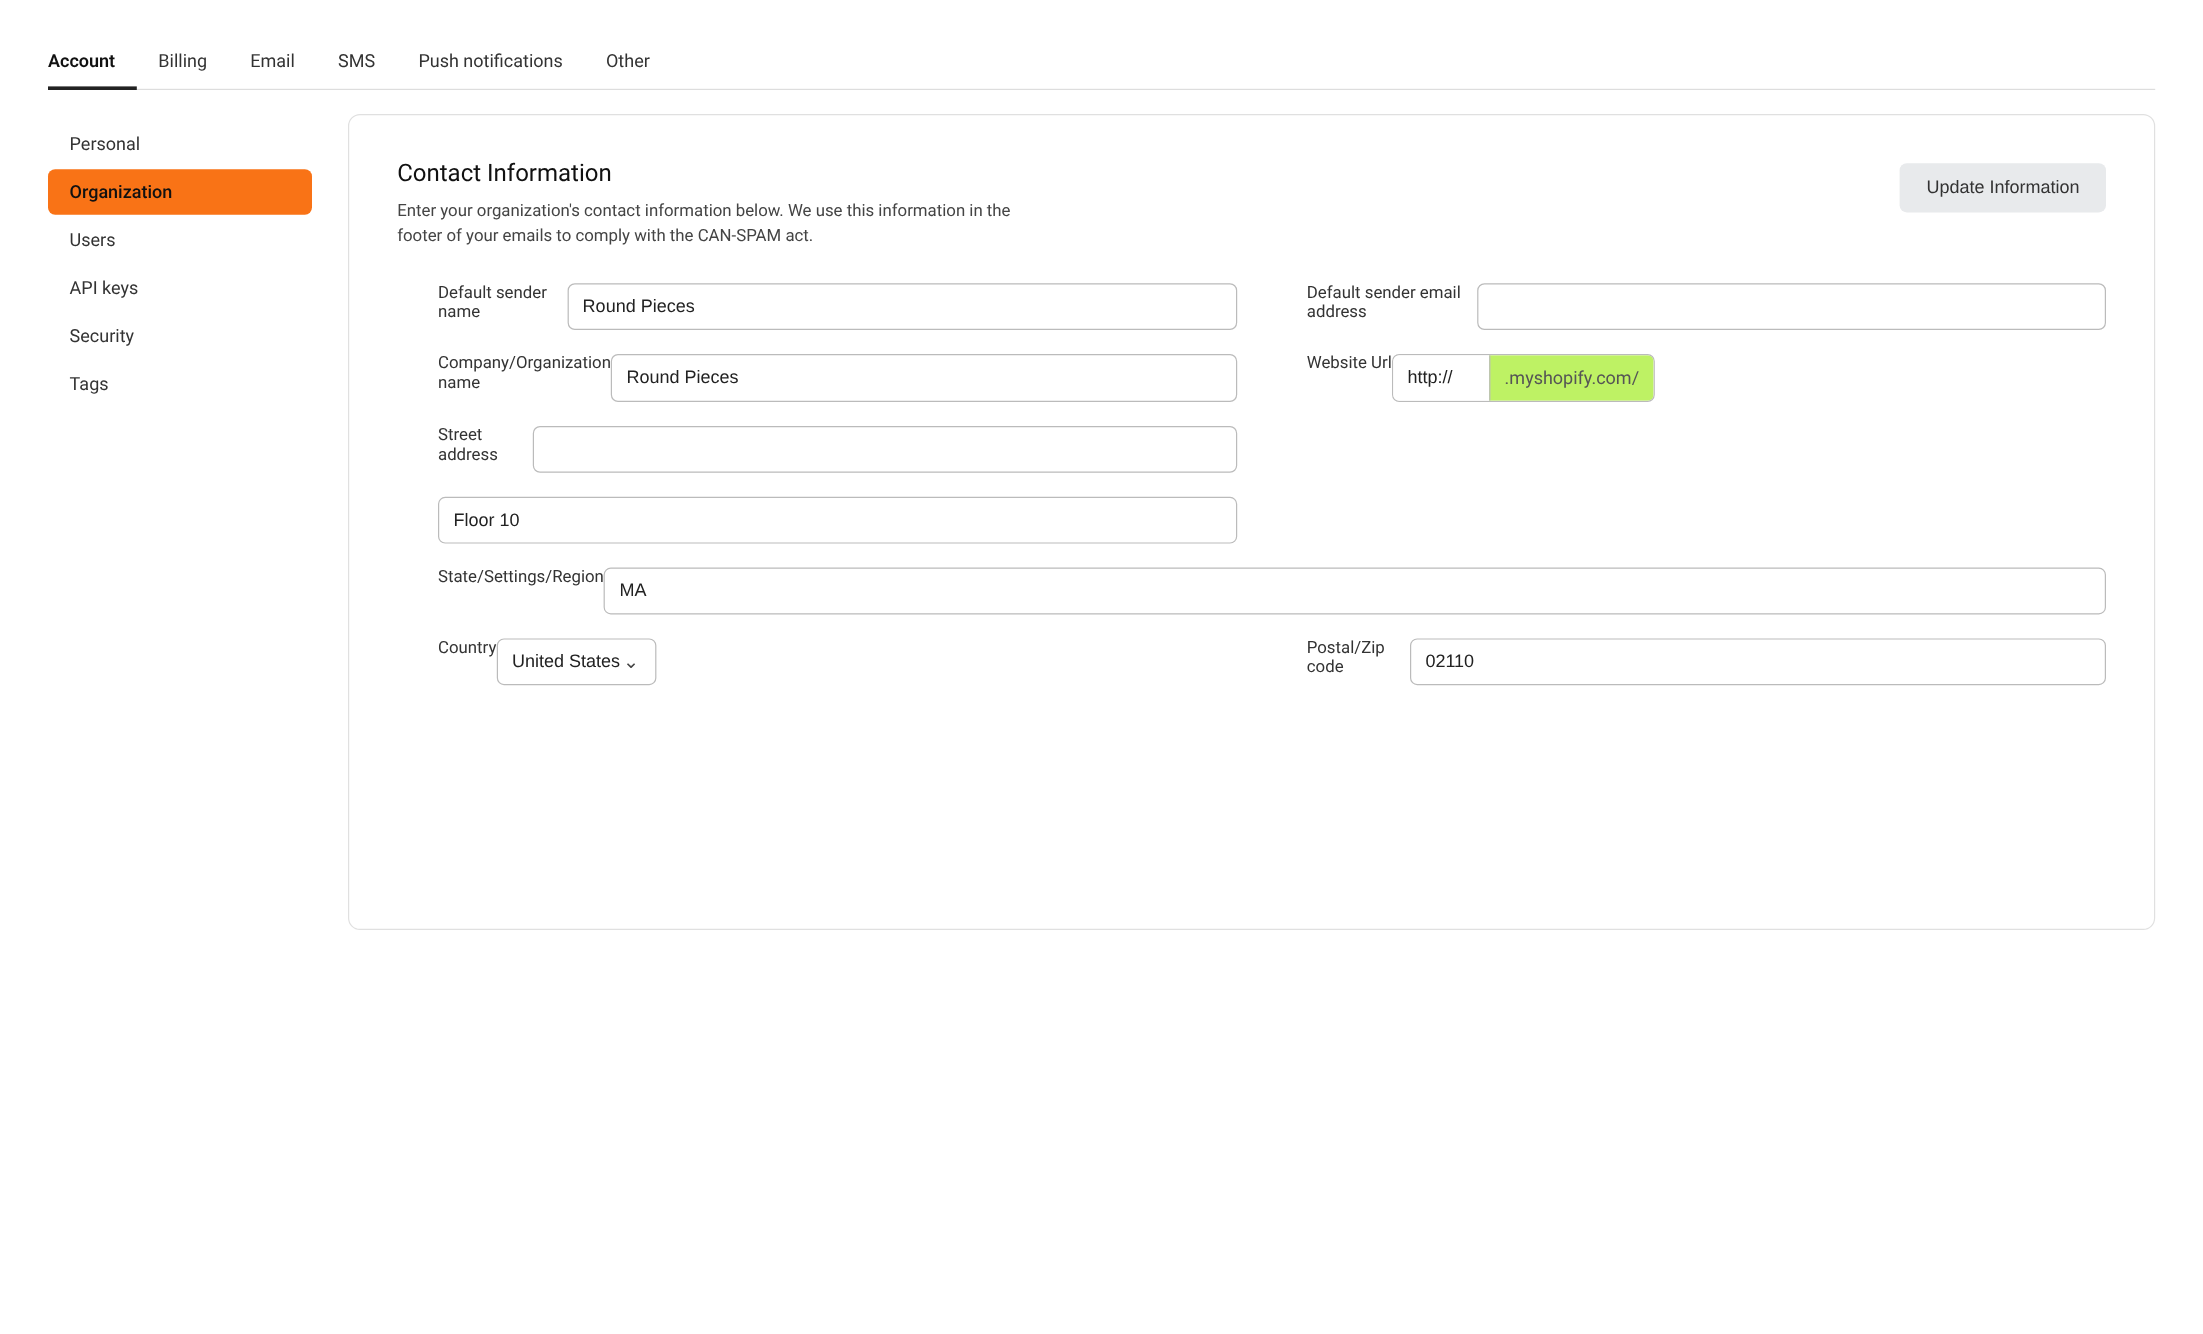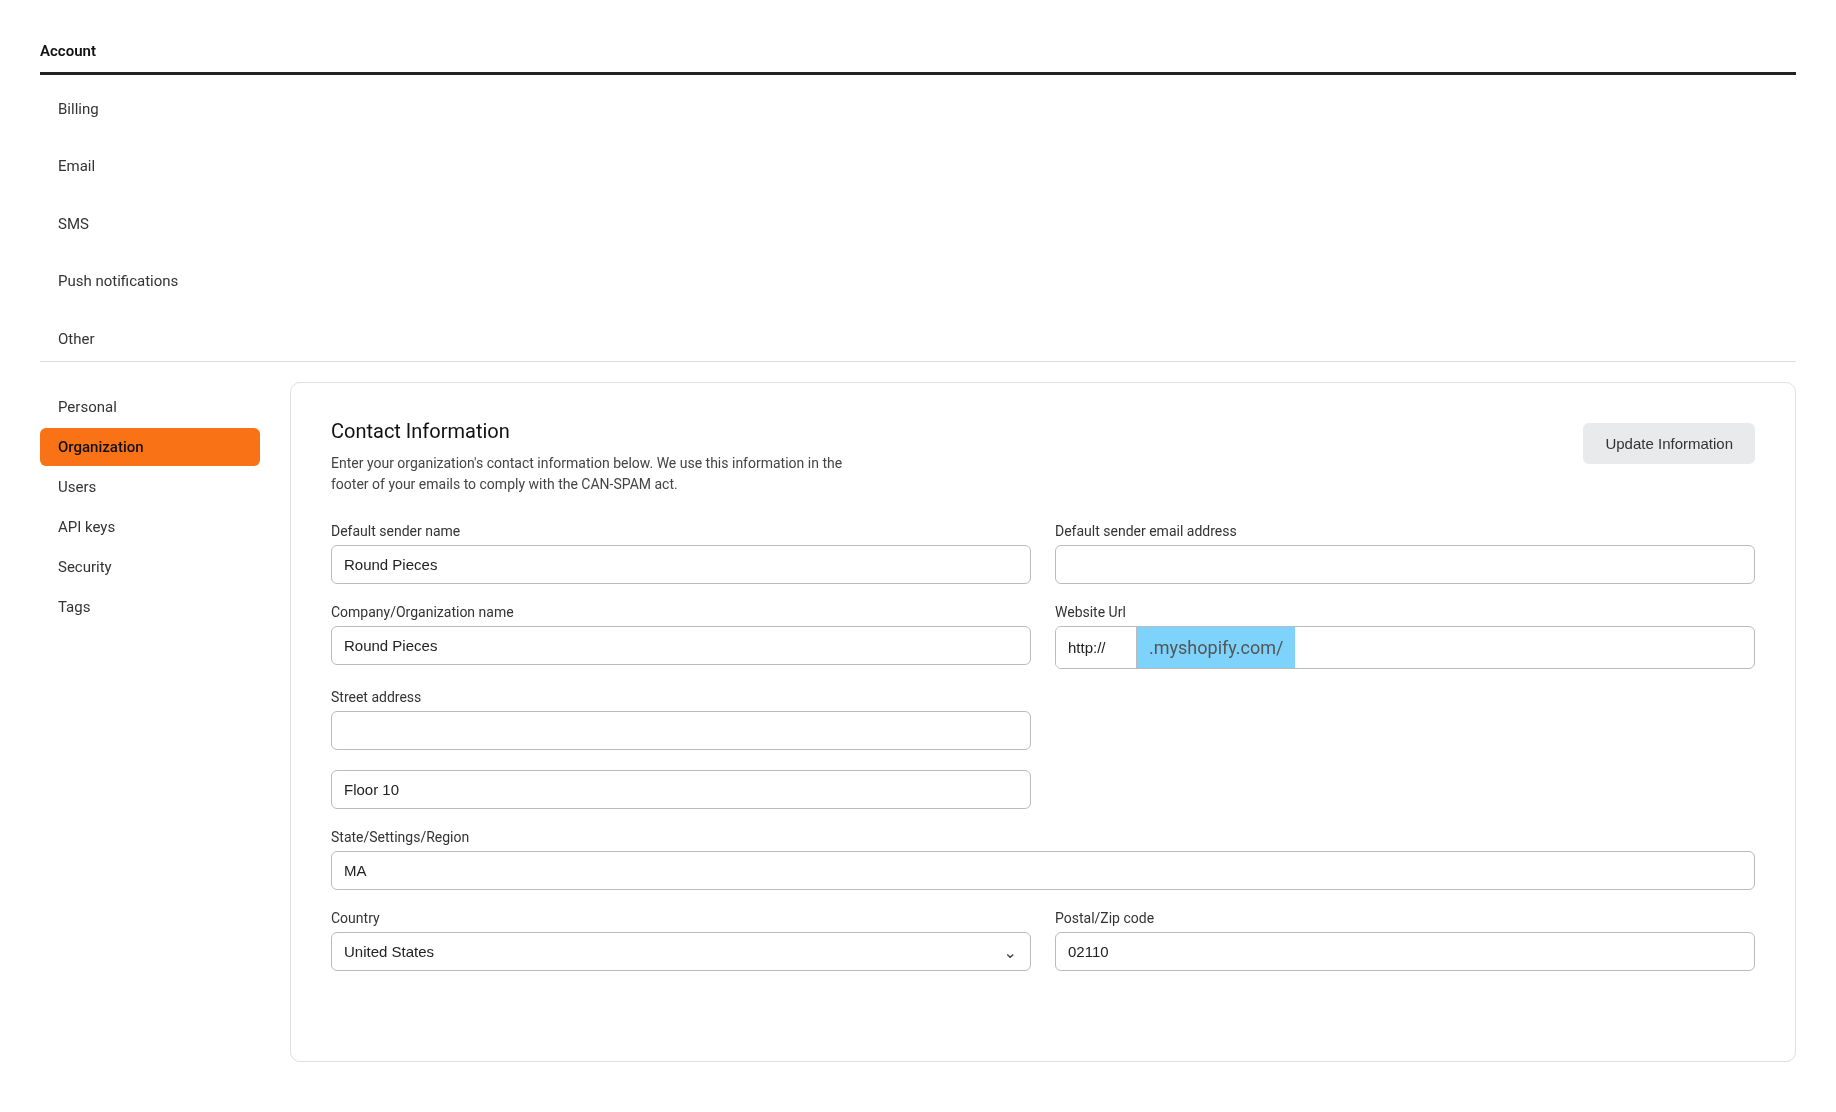--- a/index.html
+++ b/index.html
@@ -16,22 +16,21 @@
       font-size: 26px;
       font-weight: 600;
       margin-bottom: 28px;
       color: #111;
     }
     
     .tab-bar {
       display: flex;
       border-bottom: 1.5px solid #ddd;
       margin-bottom: 0;
-      gap: 16px;
-      flex-direction: column;
+      gap: 0;
     }
     .tab-item {
       padding: 10px 18px 12px 18px;
       font-size: 15px;
       cursor: pointer;
       color: #333;
       border-bottom: 3px solid transparent;
       margin-bottom: -1.5px;
       user-select: none;
     }
@@ -114,21 +113,21 @@
     }
     
     .form-row {
       display: flex;
       gap: 24px;
       margin-bottom: 20px;
     }
     .form-group {
       flex: 1;
       display: flex;
-      flex-direction: column;
+      margin-left: 34px;
     }
     .form-group label {
       font-size: 14px;
       color: #333;
       margin-bottom: 6px;
       font-weight: 400;
     }
     .form-group input,
     .form-group select {
       border: 1.5px solid #bbb;
@@ -168,24 +167,24 @@
     }
     .website-input-wrapper input {
       border: none;
       border-radius: 0;
       flex: 1;
       outline: none;
       padding: 10px 12px;
       font-size: 15px;
     }
     .website-suffix {
-      background: #7dd3fc;
+      background: #bef264;
       border-left: 1.5px solid #bbb;
       padding: 10px 12px;
-      font-size: 18px;
+      font-size: 15px;
       color: #555;
       display: flex;
       align-items: center;
       white-space: nowrap;
     }
   </style>
 </head>
 <body>
 
 <div class="page-wrapper">

